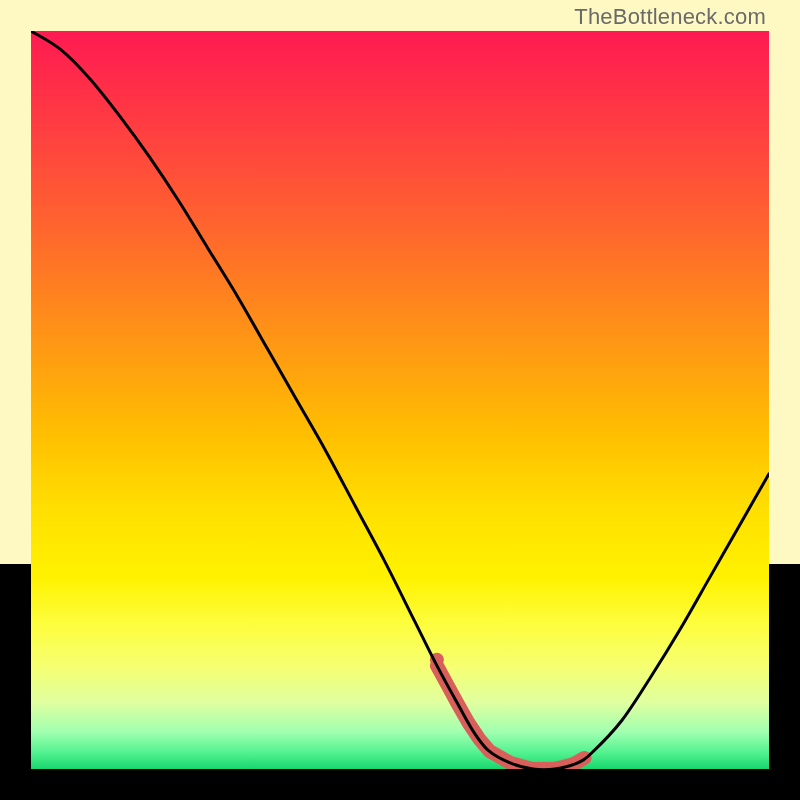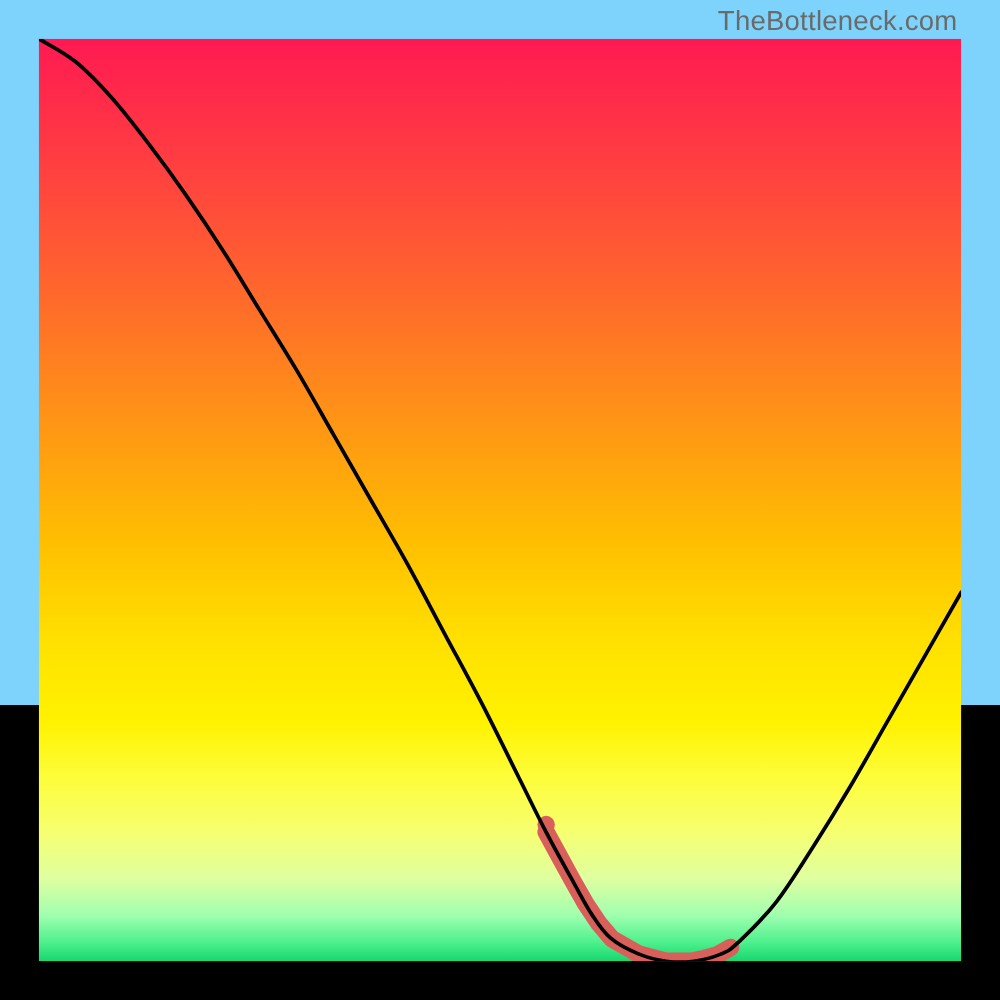--- a/index.html
+++ b/index.html
@@ -10,21 +10,21 @@
     background: #000;
     overflow: hidden;
     font-family: Arial, Helvetica, sans-serif;
   }
   .frame {
     position: absolute;
     left: 0;
     top: 0;
     width: 800px;
     height: 564px;
-    background: #7dd3fc;
+    background: #fef9c3;
   }
   .plot {
     position: absolute;
     left: 31px;
     top: 31px;
     width: 738px;
     height: 738px;
     overflow: hidden;
   }
   .gradient {

